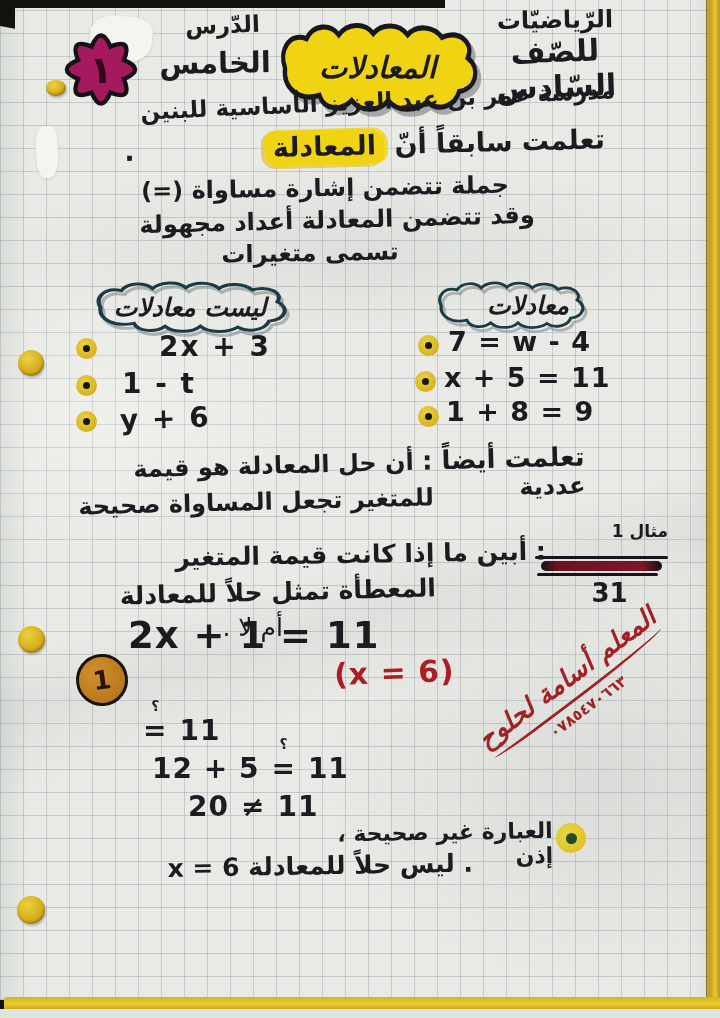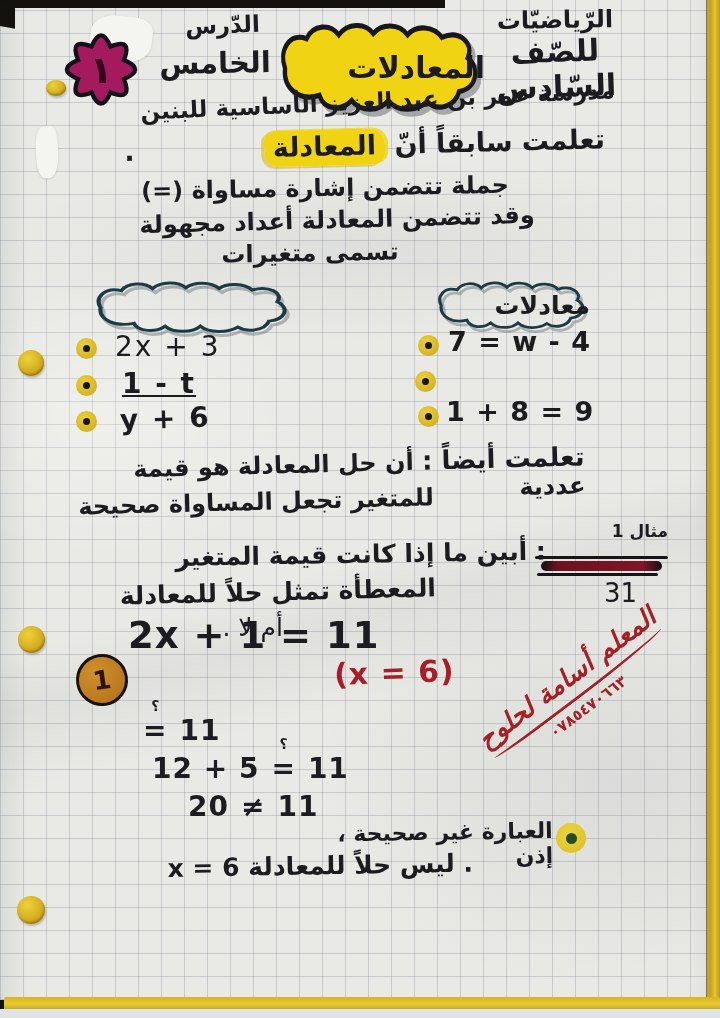--- a/index.html
+++ b/index.html
@@ -28,21 +28,21 @@
   #cover-right{right:0;top:0;width:13px;height:1004px;
     background:linear-gradient(90deg, rgba(138,109,16,.55), #caa119 28%, #e7c82e 62%, #b8922f);
     border-left:1px solid rgba(120,94,12,.6);}
   #cover-bottom{left:4px;top:997px;width:716px;height:14px;border-radius:2px;
     background:linear-gradient(180deg,#d6b51f,#e9cc31 50%,#c1991b);}
   #below-page{left:0;top:1009px;width:720px;height:9px;background:#dfe3e4;}
   .hole-dot{border-radius:50%;background:radial-gradient(circle at 38% 32%, #ecd23a, #cfa51a 70%, #b8901c);
     box-shadow:inset -1px -2px 2px rgba(120,90,10,.5), 1px 2px 2px rgba(90,95,105,.35);}
   .patch{background:#f4f4f1;box-shadow:0 1px 3px rgba(40,45,55,.15);border-radius:40% 30% 45% 35%;}
   
-  .cloud-box{display:flex;align-items:center;justify-content:flex-end;}
+  .cloud-box{display:flex;align-items:center;justify-content:center;font-style:italic;}
   .cloud-box svg{position:absolute;inset:0;width:100%;height:100%;overflow:visible;}
   .cloud-label{position:relative;z-index:2;font-weight:700;}
   .flower-box{display:flex;align-items:center;justify-content:center;}
   .flower-box svg{position:absolute;inset:0;width:100%;height:100%;overflow:visible;}
   
   .hand{color:#1b1b20;}
   .hl{background:#f0d414;padding:1px 9px 4px;border-radius:10px 16px 12px 14px;
       box-shadow:-3px 2px 0 rgba(214,180,16,.55), 3px -1px 0 rgba(240,212,20,.8);}
   .step{position:absolute;font-size:28px;font-weight:700;letter-spacing:1px;color:#1c1c22;
         direction:ltr;display:flex;gap:12px;align-items:baseline;}
@@ -106,65 +106,67 @@
     <span style="margin-right:120px;">.</span>
   </div>
   <div class="abs rtl hand" style="left:100px;top:174px;width:450px;font-size:24px;font-weight:600;text-align:center;transform:rotate(-1deg);">جملة تتضمن إشارة مساواة (=)</div>
   <div class="abs rtl hand" style="left:112px;top:206px;width:450px;font-size:24px;font-weight:600;text-align:center;transform:rotate(-1.5deg);">وقد تتضمن المعادلة أعداد مجهولة</div>
   <div class="abs rtl hand" style="left:175px;top:239px;width:270px;font-size:24px;font-weight:600;text-align:center;transform:rotate(-1deg);">تسمى متغيرات</div>
 
   <div class="abs cloud-box" style="left:86px;top:281px;width:208px;height:52px;">
     <svg viewBox="0 0 200 70" preserveAspectRatio="none" style="filter:drop-shadow(3px 4px 0 rgba(100,108,118,.45));">
       <path d="M14 36 C8 22,18 8,34 13 C40 2,56 1,64 10 C72 1,88 0,96 9 C104 1,120 1,128 10 C136 2,152 3,160 12 C176 6,190 16,184 28 C196 36,192 52,176 54 C172 66,156 70,146 62 C136 70,118 70,110 61 C102 70,84 70,76 61 C66 70,50 68,46 57 C28 62,12 52,14 36 Z" fill="none" stroke="#1d3b44" stroke-width="4"></path>
     </svg>
+    <span class="cloud-label rtl" style="font-size:25px;">ليست معادلات</span>
   </div>
   <div class="abs bullet" style="left:76px;top:338px;width:21px;height:21px;">
       <i></i>
     </div>
-  <div class="abs hand" style="left:115px;top:330px;font-size:28px;font-weight:400;letter-spacing:2px;direction:ltr;">2x + 3</div>
+  <div class="abs hand" style="left:115px;top:330px;font-size:28px;font-weight:700;letter-spacing:2px;direction:ltr;padding-left:44px;">2x + 3</div>
   <div class="abs bullet" style="left:76px;top:375px;width:21px;height:21px;">
       <i></i>
     </div>
-  <div class="abs hand" style="left:122px;top:367px;font-size:28px;font-weight:700;letter-spacing:2px;direction:ltr;text-decoration:underline;">1 - t</div>
+  <div class="abs hand" style="left:122px;top:367px;font-size:28px;font-weight:700;letter-spacing:2px;direction:ltr;">1 - t</div>
   <div class="abs bullet" style="left:76px;top:411px;width:21px;height:21px;">
       <i></i>
     </div>
   <div class="abs hand" style="left:120px;top:402px;font-size:28px;font-weight:700;letter-spacing:2px;direction:ltr;transform:rotate(-2deg);">y + 6</div>
 
   <div class="abs cloud-box" style="left:430px;top:281px;width:160px;height:48px;">
     <svg viewBox="0 0 200 70" preserveAspectRatio="none" style="filter:drop-shadow(3px 4px 0 rgba(100,108,118,.45));">
       <path d="M14 36 C8 22,18 8,34 13 C40 2,56 1,64 10 C72 1,88 0,96 9 C104 1,120 1,128 10 C136 2,152 3,160 12 C176 6,190 16,184 28 C196 36,192 52,176 54 C172 66,156 70,146 62 C136 70,118 70,110 61 C102 70,84 70,76 61 C66 70,50 68,46 57 C28 62,12 52,14 36 Z" fill="none" stroke="#1d3b44" stroke-width="4"></path>
     </svg>
     <span class="cloud-label rtl" style="font-size:25px;padding-left:36px;">معادلات</span>
   </div>
   <div class="abs bullet" style="left:418px;top:335px;width:21px;height:21px;">
       <i></i>
     </div>
   <div class="abs hand" style="left:448px;top:326px;font-size:27px;font-weight:700;letter-spacing:1px;direction:ltr;">7 = w - 4</div>
   <div class="abs bullet" style="left:415px;top:371px;width:21px;height:21px;">
       <i></i>
     </div>
+  <div class="abs hand" style="left:444px;top:362px;font-size:27px;font-weight:700;letter-spacing:1px;direction:ltr;">x + 5 = 11</div>
   <div class="abs bullet" style="left:418px;top:406px;width:21px;height:21px;">
       <i></i>
     </div>
   <div class="abs hand" style="left:446px;top:396px;font-size:27px;font-weight:700;letter-spacing:1px;direction:ltr;">1 + 8 = 9</div>
 
   <div class="abs rtl" style="left:80px;top:448px;width:505px;font-size:24px;font-weight:600;text-align:right;transform:rotate(-1.5deg);">
     <span style="font-size:26px;font-weight:800;">تعلمت أيضاً :</span>
     <span>أن حل المعادلة هو قيمة عددية</span>
   </div>
   <div class="abs rtl hand" style="left:76px;top:488px;width:360px;font-size:24px;font-weight:600;text-align:center;transform:rotate(-1.5deg);">للمتغير تجعل المساواة صحيحة</div>
 
   <div class="abs rtl hand" style="left:543px;top:521px;width:125px;font-size:17px;font-weight:800;text-align:right;">مثال 1</div>
   <div class="abs" style="left:535px;top:556px;width:133px;">
     <div class="u-line" style="height:3px;"></div>
     <div style="height:10px;margin:2px 6px 0;border-radius:6px;background:linear-gradient(90deg,#141018,#6d1220 14%,#7e1626 84%,#141018);"></div>
     <div class="u-line" style="height:3px;margin:2px 10px 0 2px;"></div>
   </div>
-  <div class="abs hand" style="left:582px;top:578px;width:55px;font-size:26px;font-weight:400;text-align:right;direction:ltr;">31</div>
+  <div class="abs hand" style="left:582px;top:578px;width:55px;font-size:26px;font-weight:700;text-align:center;direction:ltr;">31</div>
 
   <div class="abs rtl hand" style="left:148px;top:540px;width:398px;font-size:25px;font-weight:600;text-align:right;transform:rotate(-1deg);">: أبين ما إذا كانت قيمة المتغير</div>
   <div class="abs rtl hand" style="left:76px;top:578px;width:360px;font-size:25px;font-weight:600;text-align:right;transform:rotate(-1.5deg);">المعطأة تمثل حلاً للمعادلة</div>
   <div class="abs rtl hand" style="left:168px;top:613px;width:115px;font-size:25px;font-weight:400;text-align:right;">أم لا .</div>
 
   <div class="abs" style="left:76px;top:654px;width:46px;height:46px;border-radius:50%;border:3px solid #18120a;
        background:radial-gradient(circle at 38% 32%, #d18f2e, #b06f15);display:flex;align-items:center;justify-content:center;
        font-size:26px;font-weight:800;color:#2a1404;transform:rotate(-8deg);">1</div>
   <div class="abs hand" style="left:128px;top:614px;font-size:37px;font-weight:700;letter-spacing:1px;direction:ltr;">2x + 1 = 11</div>
   <div class="abs" style="left:334px;top:655px;font-size:30px;font-weight:700;color:#ab1d26;letter-spacing:1px;direction:ltr;transform:rotate(-2deg);">(x = 6)</div>

